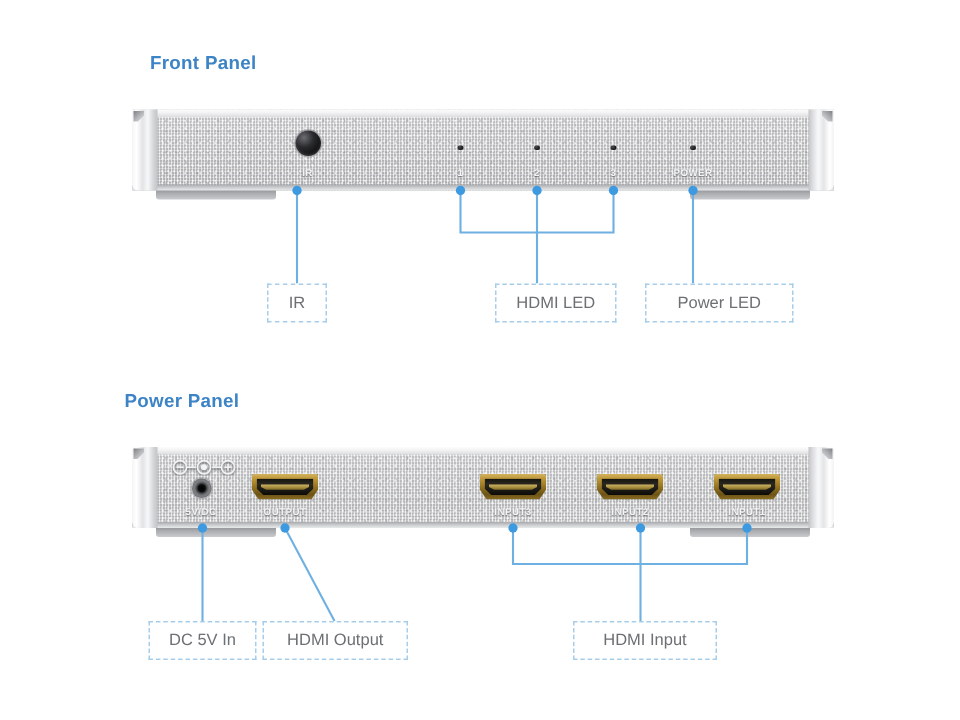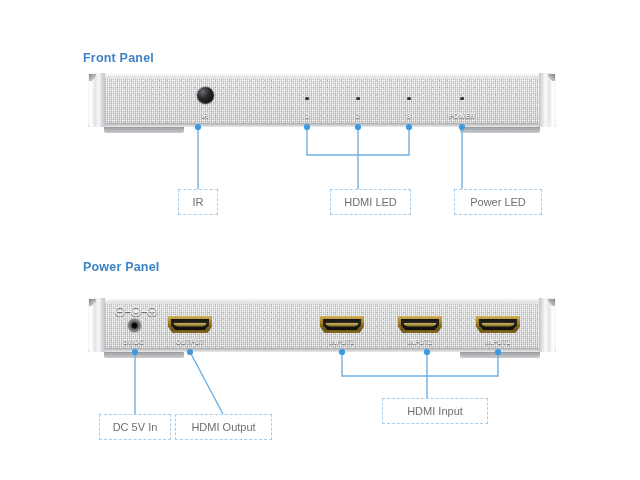--- a/index.html
+++ b/index.html
@@ -17,21 +17,21 @@
 
   
   .section-title {
     position: absolute;
     font-size: 12.5px;
     font-weight: bold;
     color: #3d84c6;
     letter-spacing: .2px;
     white-space: nowrap;
   }
-  #front-title { left: 83px; top: 35px; margin-top: 16px; }
+  #front-title { left: 100px; top: 35px; }
   #back-title  { left: 83px; top: 260px; }
 
   
   .device {
     position: absolute;
     box-sizing: border-box;
   }
 
   
   .face {
@@ -261,21 +261,21 @@
   <div class="panel-label" style="left:270px; top:39px;">2</div>
   <div class="panel-label" style="left:321px; top:39px;">3</div>
   <div class="panel-label" style="left:374px; top:39px;">POWER</div>
 
   <div class="foot" style="left:16px; bottom:-6px; width:80px;"></div>
   <div class="foot" style="right:16px; bottom:-6px; width:80px;"></div>
 </div>
 
 <div class="callout" style="left:178px; top:189px; width:40px;">IR</div>
 <div class="callout" style="left:330px; top:189px; width:81px;">HDMI LED</div>
-<div class="callout" style="left:430px; top:189px; width:88px;margin-left:24px;">Power LED</div>
+<div class="callout" style="left:430px; top:189px; width:99px;">Power LED</div>
 
 <div class="section-title" id="back-title">Power Panel</div>
 
 <div class="device" id="back-device" style="left:88px; top:298px; width:468px; height:54px;">
   <div class="face"></div>
   <div class="top-chamfer"></div>
   <div class="bottom-chamfer"></div>
   <div class="cap left"></div>
   <div class="cap right"></div>
   <div class="cap-edge l"></div>
@@ -325,21 +325,21 @@
   <div class="panel-label" style="left:254px; top:40px;">INPUT3</div>
   <div class="panel-label" style="left:332px; top:40px;">INPUT2</div>
   <div class="panel-label" style="left:410px; top:40px;">INPUT1</div>
 
   <div class="foot" style="left:16px; bottom:-6px; width:80px;"></div>
   <div class="foot" style="right:16px; bottom:-6px; width:80px;"></div>
 </div>
 
 <div class="callout" style="left:99px; top:414px; width:72px;">DC 5V In</div>
 <div class="callout" style="left:175px; top:414px; width:97px;">HDMI Output</div>
-<div class="callout" style="left:382px; top:398px; width:106px;">HDMI Input</div>
+<div class="callout" style="left:382px; top:414px; width:96px;">HDMI Input</div>
 
 <svg id="leaders">
 
   <path class="leader-line" d="M 198,127 L 198,189"></path>
   <circle class="leader-dot" cx="198" cy="127" r="3.1"></circle>
 
   <path class="leader-line" d="M 307,127 L 307,155 L 409,155 L 409,127"></path>
   <path class="leader-line" d="M 358,127 L 358,189"></path>
   <circle class="leader-dot" cx="307" cy="127" r="3.1"></circle>
   <circle class="leader-dot" cx="358" cy="127" r="3.1"></circle>

